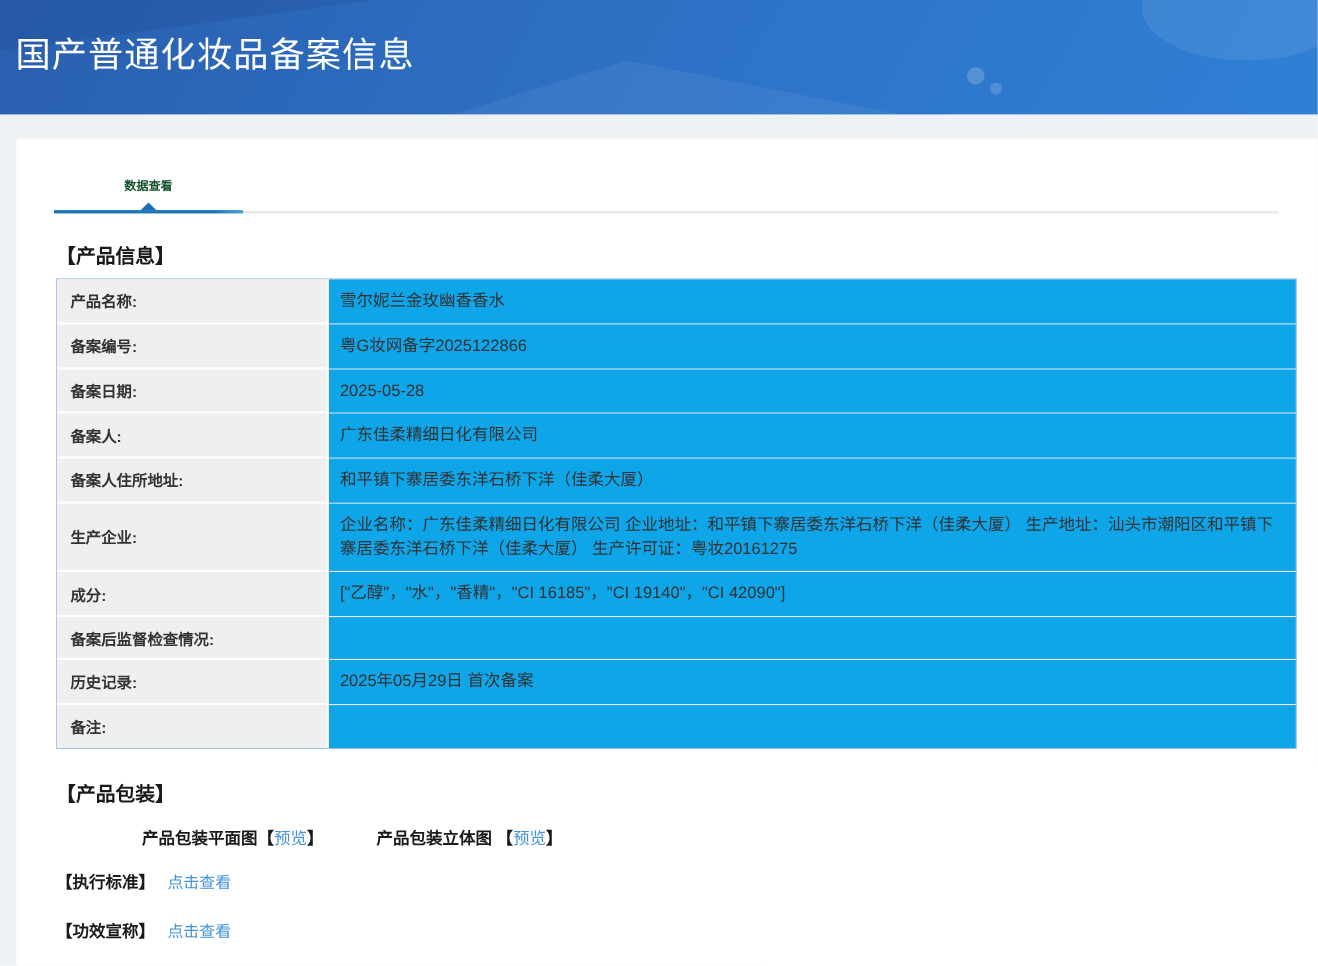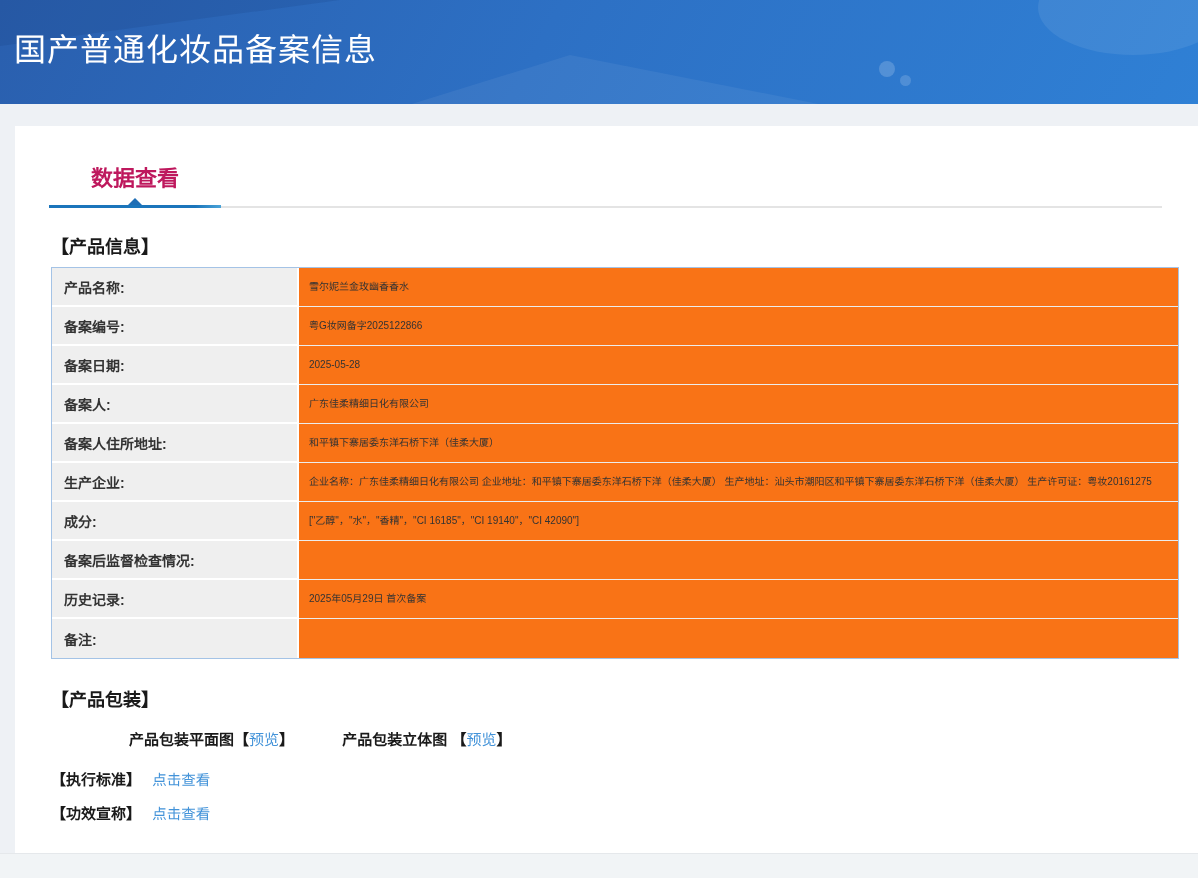--- a/index.html
+++ b/index.html
@@ -62,21 +62,21 @@
     position:absolute; left:0; right:-1px; bottom:0; height:2px;
     background:#e4e4e4;
   }
   .tab {
     position:relative; display:inline-block;
     width:172px; text-align:center;
     padding-bottom:16px; margin-left:-2px;
     cursor:pointer;
   }
   .tab .tab-label {
-    font-size:22px; font-weight:bold; color:#be185d;
+    font-size:11px; font-weight:bold; color:#14532d;
   }
   .tab .bar {
     position:absolute; left:0; right:0; bottom:0; height:3px;
     background:linear-gradient(90deg,#1b75bb 85%, #4aa3d8 100%);
   }
   .tab .tri {
     position:absolute; left:50%; bottom:3px; margin-left:-7px;
     width:0; height:0;
     border-left:7px solid transparent;
     border-right:7px solid transparent;
@@ -102,22 +102,22 @@
     background:#efefef;
     text-align:left;
     font-size:14px; font-weight:bold; color:#333;
     padding:0 10px 0 12px;
     height:39px;
     border-bottom:2px solid #ffffff;
     border-right:2px solid #ffffff;
     vertical-align:middle;
   }
   table.info td {
-    background:#f97316;
-    font-size:10px; color:#333;
+    background:#0ea5e9;
+    font-size:15px; color:#333;
     padding:9px 14px 9px 10px;
     line-height:1.45;
     border-bottom:1px solid #ececec;
     vertical-align:middle;
   }
   table.info tr:last-child th { border-bottom:none; }
   table.info tr:last-child td { border-bottom:none; }
 
   
   .packaging-row {
@@ -126,21 +126,21 @@
   }
   .pack-group { display:inline-block; }
   .pack-group + .pack-group { margin-left:44px; }
   .link {
     color:#4393d9; font-weight:normal; text-decoration:none; cursor:pointer;
     font-size:15px;
   }
   .inline-row { margin-top:19px; font-size:15px; }
   .inline-row .row-title { font-weight:bold; color:#1a1a1a; }
   .inline-row .link { font-weight:normal; margin-left:7px; font-size:14.5px; }
-  .inline-row + .inline-row { margin-top:13px; }
+  .inline-row + .inline-row { margin-top:24px; }
 
   
   .footer {
     width:1198px; height:38px;
     background:#f1f4f6;
     border-top:1px solid #e5e8eb;
     display:flex; align-items:center; justify-content:center;
     font-size:14.5px; color:#333;
   }
 </style>

